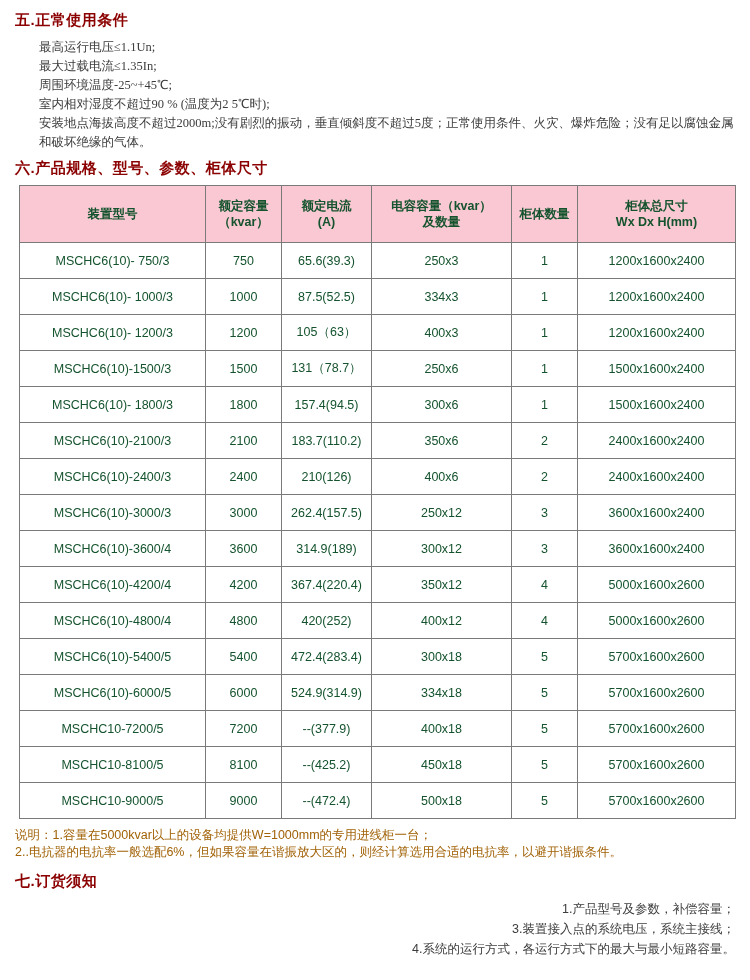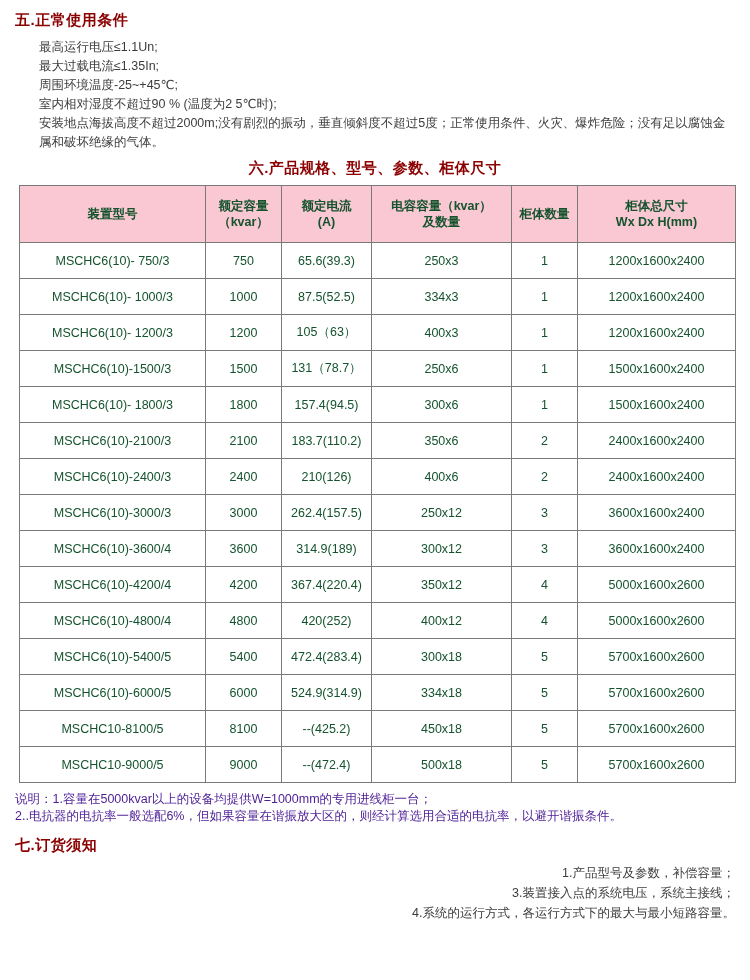--- a/index.html
+++ b/index.html
@@ -25,22 +25,22 @@
     font-weight: bold;
     color: #8b0000;
     letter-spacing: 0.5px;
   }
   .conditions {
     margin: 8px 0 0 24px;
     font-size: 12.5px;
     line-height: 19px;
     color: #3c3c3c;
   }
-  .condition-line { white-space: normal; }
-  .sec6-title { margin-top: 6px; text-align: center; }
+  .condition-line { white-space: normal; font-family: Liberation Serif, serif; }
+  .sec6-title { margin-top: 6px; }
   table.spec {
     border-collapse: collapse;
     table-layout: fixed;
     width: 716px;
     margin: 7px 0 2px 4px;
     font-size: 12.5px;
     color: #14532d;
   }
   table.spec th, table.spec td {
     border: 1px solid #7a7a7a;
@@ -55,21 +55,21 @@
     font-weight: bold;
     white-space: pre-line;
     line-height: 16px;
     font-size: 12.5px;
   }
   table.spec td { height: 35px; background: #ffffff; }
   .notes {
     margin: 8px 0 0 0;
     font-size: 12.5px;
     line-height: 17px;
-    color: #4c1d95;
+    color: #a16207;
   }
   .sec7-title { margin-top: 10px; }
   .order-list { margin: 8px 0 0 24px; font-size: 12.5px; color: #3c3c3c; }
   .order-item { line-height: 20px; text-align: right; }
   .order-num { display: inline-block; min-width: 22px; }
 </style>
 </head>
 <body>
 
 <div class="page">
@@ -208,20 +208,28 @@
         </tr>
         <tr>
           <td>MSCHC6(10)-6000/5</td>
           <td>6000</td>
           <td>524.9(314.9)</td>
           <td>334x18</td>
           <td>5</td>
           <td>5700x1600x2600</td>
         </tr>
         <tr>
+          <td>MSCHC10-7200/5</td>
+          <td>7200</td>
+          <td>--(377.9)</td>
+          <td>400x18</td>
+          <td>5</td>
+          <td>5700x1600x2600</td>
+        </tr>
+        <tr>
           <td>MSCHC10-8100/5</td>
           <td>8100</td>
           <td>--(425.2)</td>
           <td>450x18</td>
           <td>5</td>
           <td>5700x1600x2600</td>
         </tr>
         <tr>
           <td>MSCHC10-9000/5</td>
           <td>9000</td>

